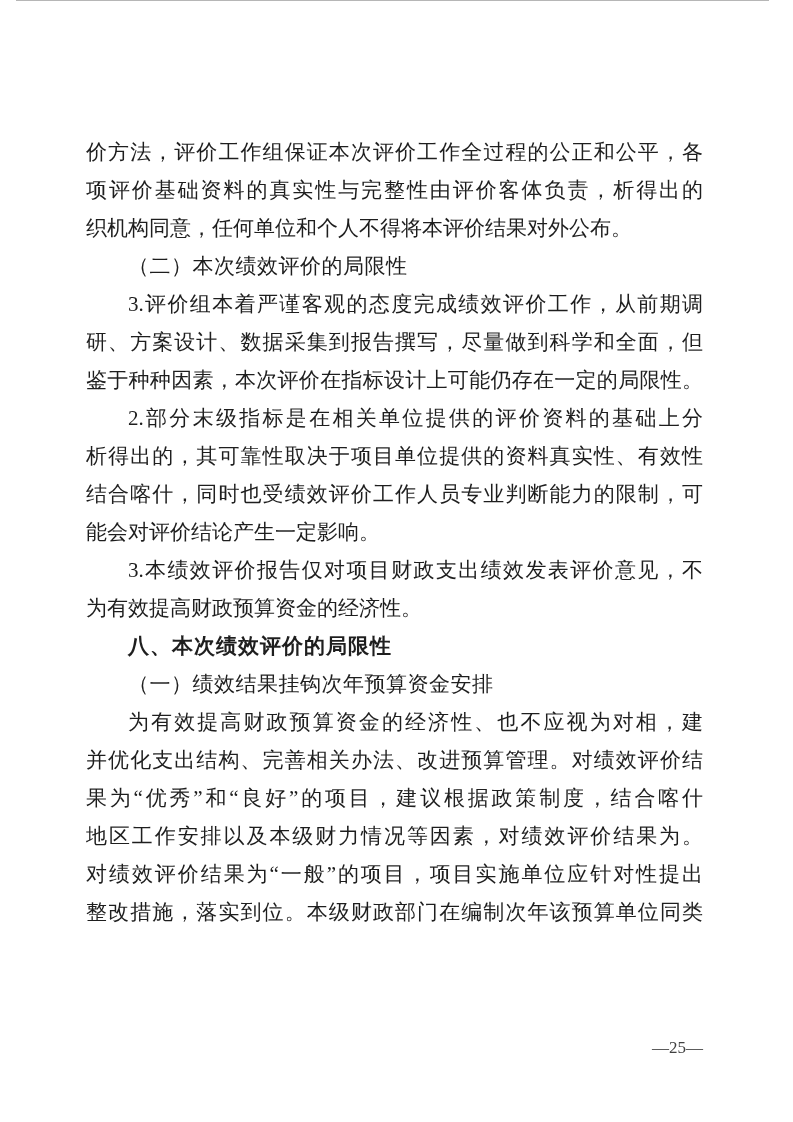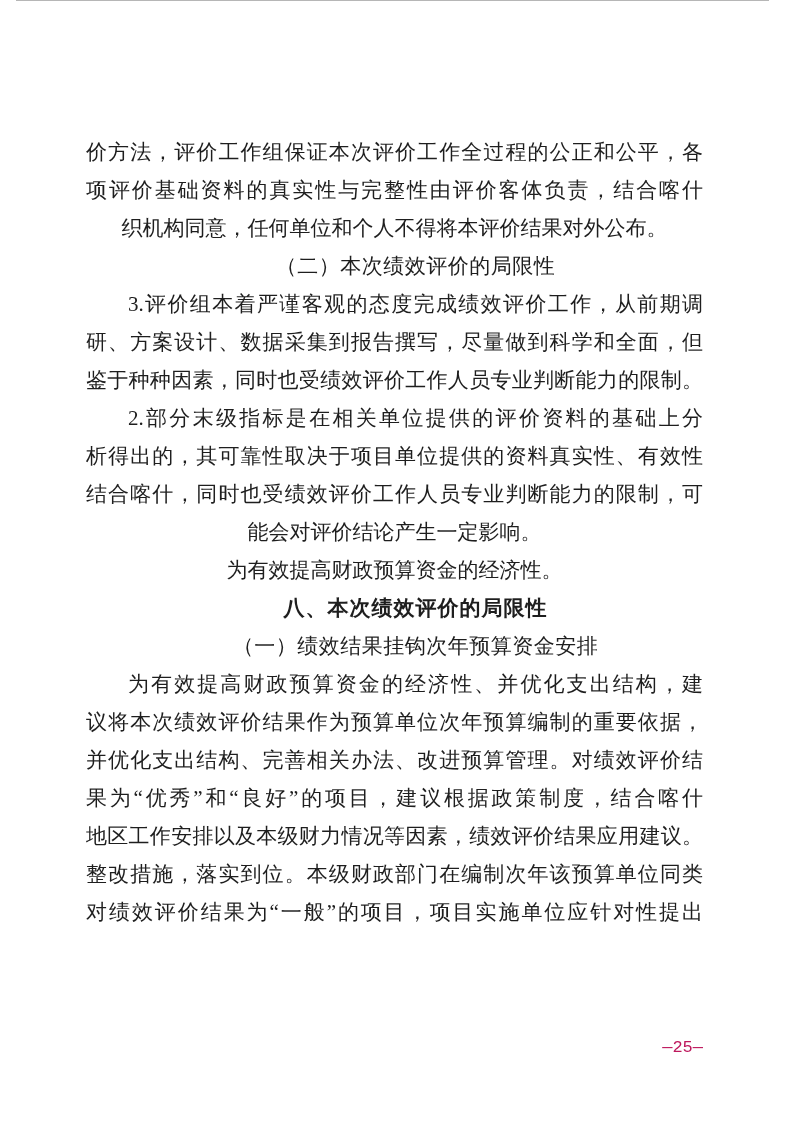--- a/index.html
+++ b/index.html
@@ -25,21 +25,21 @@
     left: 86px;
     width: 617px;
     font-family: "Liberation Serif", "DejaVu Serif", serif;
     font-size: 21px;
     line-height: 38px;
     color: #1e1e1e;
   }
   .ln {
     height: 38px;
     overflow: hidden;
-    text-align: center;
+    text-align: left;
     white-space: nowrap;
   }
   .ln.fill {
     white-space: normal;
     text-align: justify;
     text-align-last: justify;
     text-justify: inter-character;
   }
   .ind { text-indent: 2em; }
   .h-serif-bold {
@@ -48,50 +48,50 @@
   }
   .h-sans {
     font-family: "Liberation Sans", "DejaVu Sans", sans-serif;
     font-weight: 600;
     letter-spacing: 1px;
   }
   .page-number {
     position: absolute;
     top: 1037px;
     right: 90px;
-    font-family: Liberation Mono, monospace;
+    font-family: Liberation Serif, serif;
     font-size: 17px;
     line-height: 22px;
-    color: #be185d;
+    color: #404040;
   }
 </style>
 </head>
 <body>
 
 <div class="page">
   <div class="scan-edge"></div>
 
   <div class="doc-body">
     <div class="ln fill">价方法，评价工作组保证本次评价工作全过程的公正和公平，各</div>
-    <div class="ln fill">项评价基础资料的真实性与完整性由评价客体负责，结合喀什</div>
+    <div class="ln fill">项评价基础资料的真实性与完整性由评价客体负责，析得出的</div>
     <div class="ln">织机构同意，任何单位和个人不得将本评价结果对外公布。</div>
     <div class="ln ind h-serif-bold">（二）本次绩效评价的局限性</div>
     <div class="ln ind fill">3.评价组本着严谨客观的态度完成绩效评价工作，从前期调</div>
     <div class="ln fill">研、方案设计、数据采集到报告撰写，尽量做到科学和全面，但</div>
-    <div class="ln fill">鉴于种种因素，同时也受绩效评价工作人员专业判断能力的限制。</div>
+    <div class="ln fill">鉴于种种因素，本次评价在指标设计上可能仍存在一定的局限性。</div>
     <div class="ln ind fill">2.部分末级指标是在相关单位提供的评价资料的基础上分</div>
     <div class="ln fill">析得出的，其可靠性取决于项目单位提供的资料真实性、有效性</div>
     <div class="ln fill">结合喀什，同时也受绩效评价工作人员专业判断能力的限制，可</div>
     <div class="ln">能会对评价结论产生一定影响。</div>
+    <div class="ln ind fill">3.本绩效评价报告仅对项目财政支出绩效发表评价意见，不</div>
     <div class="ln">为有效提高财政预算资金的经济性。</div>
     <div class="ln ind h-sans">八、本次绩效评价的局限性</div>
     <div class="ln ind h-serif-bold">（一）绩效结果挂钩次年预算资金安排</div>
-    <div class="ln ind fill">为有效提高财政预算资金的经济性、并优化支出结构，建</div>
-    <div class="ln fill">议将本次绩效评价结果作为预算单位次年预算编制的重要依据，</div>
+    <div class="ln ind fill">为有效提高财政预算资金的经济性、也不应视为对相，建</div>
     <div class="ln fill">并优化支出结构、完善相关办法、改进预算管理。对绩效评价结</div>
     <div class="ln fill">果为“优秀”和“良好”的项目，建议根据政策制度，结合喀什</div>
-    <div class="ln fill">地区工作安排以及本级财力情况等因素，绩效评价结果应用建议。</div>
+    <div class="ln fill">地区工作安排以及本级财力情况等因素，对绩效评价结果为。</div>
+    <div class="ln fill">对绩效评价结果为“一般”的项目，项目实施单位应针对性提出</div>
     <div class="ln fill">整改措施，落实到位。本级财政部门在编制次年该预算单位同类</div>
-    <div class="ln fill">对绩效评价结果为“一般”的项目，项目实施单位应针对性提出</div>
   </div>
 
   <div class="page-number">—25—</div>
 </div>
 
 </body></html>

